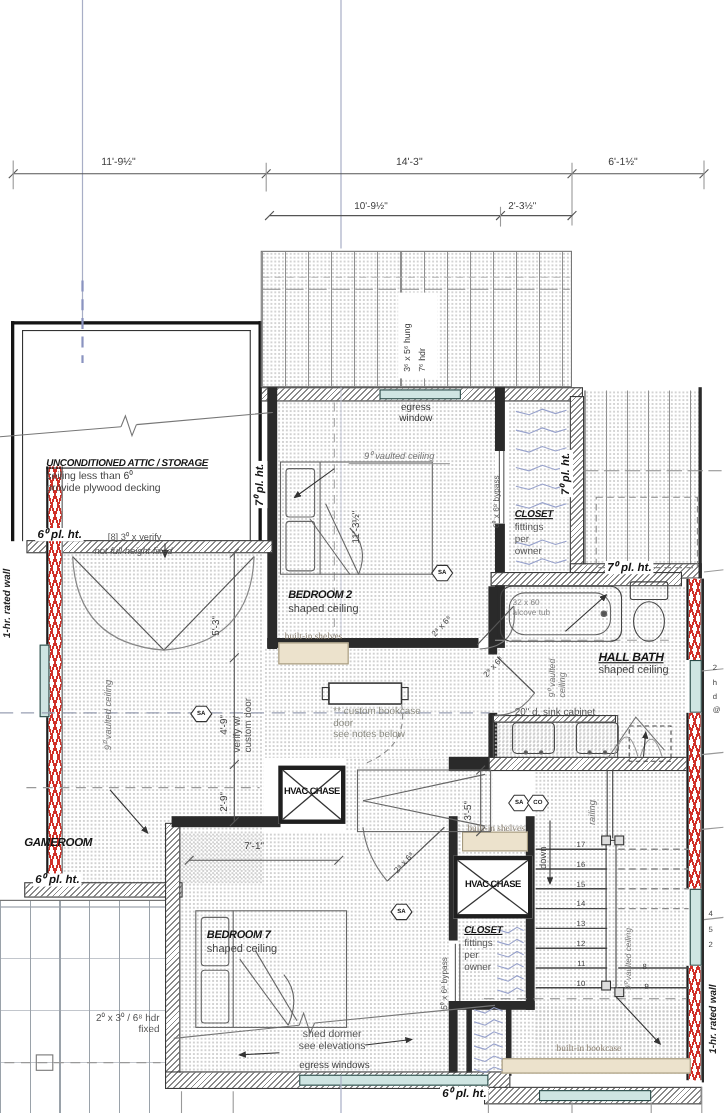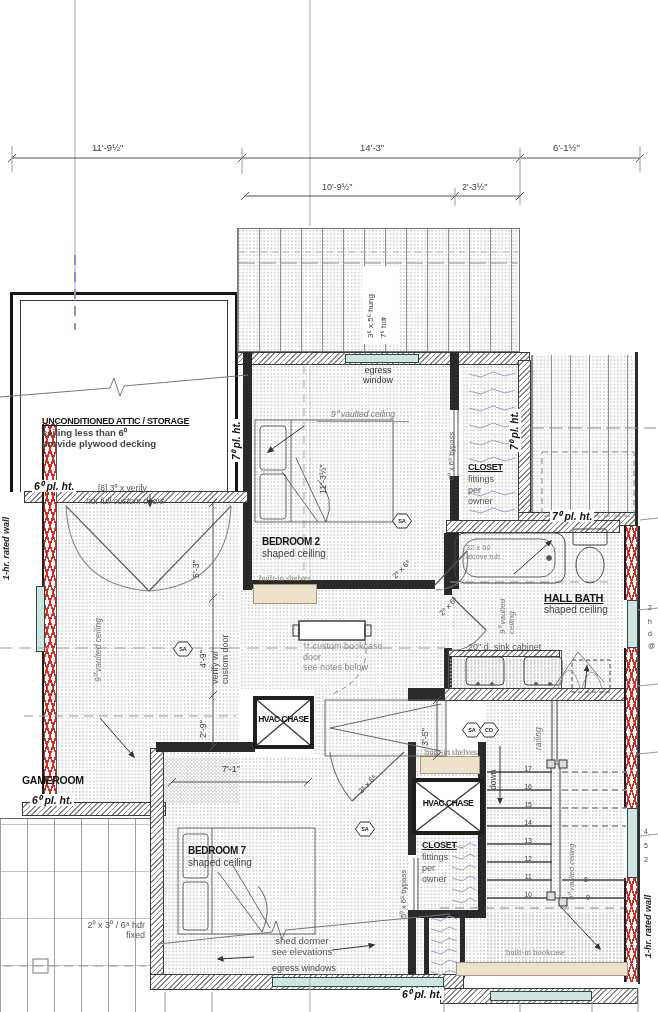--- a/index.html
+++ b/index.html
@@ -8,21 +8,21 @@
   .abs{position:absolute;}
   .dots{background-image:radial-gradient(#c6c6c6 .6px,transparent .7px);background-size:3.5px 3.5px;}
   .raft{background-image:repeating-linear-gradient(90deg,#8f8f8f 0 1px,transparent 1px 21px),radial-gradient(#c9c9c9 .6px,transparent .7px);background-size:auto,3.5px 3.5px;border:1px solid #777;}
   .raft2{background-image:repeating-linear-gradient(90deg,#909090 0 1px,transparent 1px 19px),radial-gradient(#c9c9c9 .6px,transparent .7px);background-size:auto,3.5px 3.5px;}
   .hatch{background:repeating-linear-gradient(135deg,#fff 0 2.6px,#8a8a8a 2.6px 3.8px);border:1px solid #3a3a3a;box-sizing:border-box;}
   .blk{background:#2a2a2a;}
   .zig{background-color:#fff;background-image:repeating-linear-gradient(72deg,transparent 0 4.2px,#d03028 4.2px 5.9px),repeating-linear-gradient(-72deg,transparent 0 4.2px,#d03028 4.2px 5.9px);border-left:2px solid #1d1d1d;border-right:1px solid #555;box-sizing:border-box;}
   .win{background:#cfe5e2;border:1px solid #2a4a48;box-sizing:border-box;}
   .tan{background:#ece2cc;border:1px solid #a59a7e;box-sizing:border-box;}
   .lbl{position:absolute;line-height:1.15;}
-  .room{font-weight:bold;font-size:10px;color:#151515;letter-spacing:-.3px;white-space:nowrap;}
+  .room{font-weight:bold;font-size:10px;color:#151515;letter-spacing:-.3px;white-space:nowrap;font-style:italic;}
   .room-u{text-decoration:underline;}
   .sub{font-size:10px;color:#444;white-space:nowrap;}
   .ann{font-size:8.5px;color:#555;}
   .ann-g{font-size:8.5px;color:#8a7f6f;font-family:Liberation Serif, serif;}
   .dim{font-size:9px;color:#3e3e3e;white-space:nowrap;}
   .pl{font-size:10.5px;font-weight:bold;font-style:italic;color:#111;white-space:nowrap;background:#fff;padding:0 2px;}
   .rot{transform:rotate(-90deg);transform-origin:0 0;white-space:pre;}
   .rot47{transform:rotate(-47deg);transform-origin:0 0;white-space:nowrap;}
   .pre{white-space:pre-line;}
   .ctr{text-align:center;}
@@ -299,25 +299,25 @@
   <div class="lbl dim" style="left:92px;top:143px;font-size:9.5px;">11'-9½"</div>
   <div class="lbl dim" style="left:360px;top:143px;font-size:9.5px;">14'-3"</div>
   <div class="lbl dim" style="left:553px;top:143px;font-size:9.5px;">6'-1½"</div>
   <div class="lbl dim" style="left:322px;top:182px;">10'-9½"</div>
   <div class="lbl dim" style="left:462px;top:182px;">2'-3½"</div>
 
   <div class="lbl dim rot" style="left:366px;top:338px;font-size:8px;">3⁶ x 5⁶ hung</div>
   <div class="lbl dim rot" style="left:379px;top:338px;font-size:8px;">7⁶ hdr</div>
 
   <div class="lbl room room-u" style="left:42px;top:416px;font-size:9px;">UNCONDITIONED ATTIC / STORAGE</div>
-  <div class="lbl sub pre" style="left:42px;top:428px;font-size:9.5px;white-space:pre-line;font-weight:bold;">ceiling less than 6⁰
+  <div class="lbl sub pre" style="left:42px;top:428px;font-size:9.5px;white-space:pre-line;">ceiling less than 6⁰
 provide plywood decking</div>
   <div class="lbl pl" style="left:32px;top:480px;">6⁰ pl. ht.</div>
   <div class="lbl ann" style="left:98px;top:484px;">[8] 3⁰ x verify</div>
-  <div class="lbl ann it" style="left:86px;top:497px;">not full custom doors</div>
+  <div class="lbl ann it" style="left:86px;top:497px;">not full height fixed</div>
   <div class="lbl rot it" style="left:1px;top:580px;font-size:9px;font-weight:bold;color:#222;">1-hr. rated wall</div>
 
   <div class="lbl pl rot" style="left:231px;top:462px;font-size:10px;">7⁰ pl. ht.</div>
   <div class="lbl sub pre ctr" style="left:352px;top:365px;width:52px;font-size:9px;color:#333;">egress
 window</div>
   <div class="lbl it gray" style="left:317px;top:410px;font-size:8.5px;border-bottom:1px solid #999;padding:0 14px 1px 14px;">9⁰ vaulted ceiling</div>
   <div class="lbl dim rot" style="left:318px;top:494px;">11'-3½"</div>
   <div class="lbl room" style="left:262px;top:536px;">BEDROOM 2</div>
   <div class="lbl sub" style="left:262px;top:548px;">shaped ceiling</div>
   <div class="lbl ann-g ctr" style="left:258px;top:574px;width:54px;">built-in shelves</div>
@@ -345,21 +345,21 @@
   <div class="lbl dim rot" style="left:191px;top:578px;">5'-3"</div>
   <div class="lbl dim rot" style="left:198px;top:668px;">4'-9"</div>
   <div class="lbl dim rot" style="left:198px;top:738px;">2'-9"</div>
   <div class="lbl dim rot" style="left:420px;top:746px;">3'-5"</div>
   <div class="lbl dim rot47" style="left:391px;top:575px;font-size:7.5px;">2⁸ x 6⁸</div>
 
   <div class="hvaclbl" style="left:255px;top:714px;width:57px;">HVAC CHASE</div>
   <div class="hvaclbl" style="left:414px;top:798px;width:68px;">HVAC CHASE</div>
   <div class="lbl ann-g ctr" style="left:424px;top:748px;width:54px;">built-in shelves</div>
 
-  <div class="lbl room" style="left:22px;top:760px;font-size:10.5px;margin-top:14px;">GAMEROOM</div>
+  <div class="lbl room" style="left:22px;top:760px;font-size:10.5px;">GAMEROOM</div>
   <div class="lbl rot it gray" style="left:94px;top:682px;font-size:8.5px;">9⁰ vaulted ceiling</div>
   <div class="lbl pl" style="left:30px;top:794px;">6⁰ pl. ht.</div>
 
   <div class="lbl dim" style="left:222px;top:764px;">7'-1"</div>
   <div class="lbl room" style="left:188px;top:845px;">BEDROOM 7</div>
   <div class="lbl sub" style="left:188px;top:857px;">shaped ceiling</div>
   <div class="lbl dim rot47" style="left:357px;top:790px;font-size:7.5px;">2⁸ x 6⁸</div>
   <div class="lbl dim rot" style="left:400px;top:918px;font-size:7.5px;color:#555;">5⁰ x 6⁸ bypass</div>
 
   <div class="lbl room room-u" style="left:422px;top:840px;font-size:9px;">CLOSET</div>

